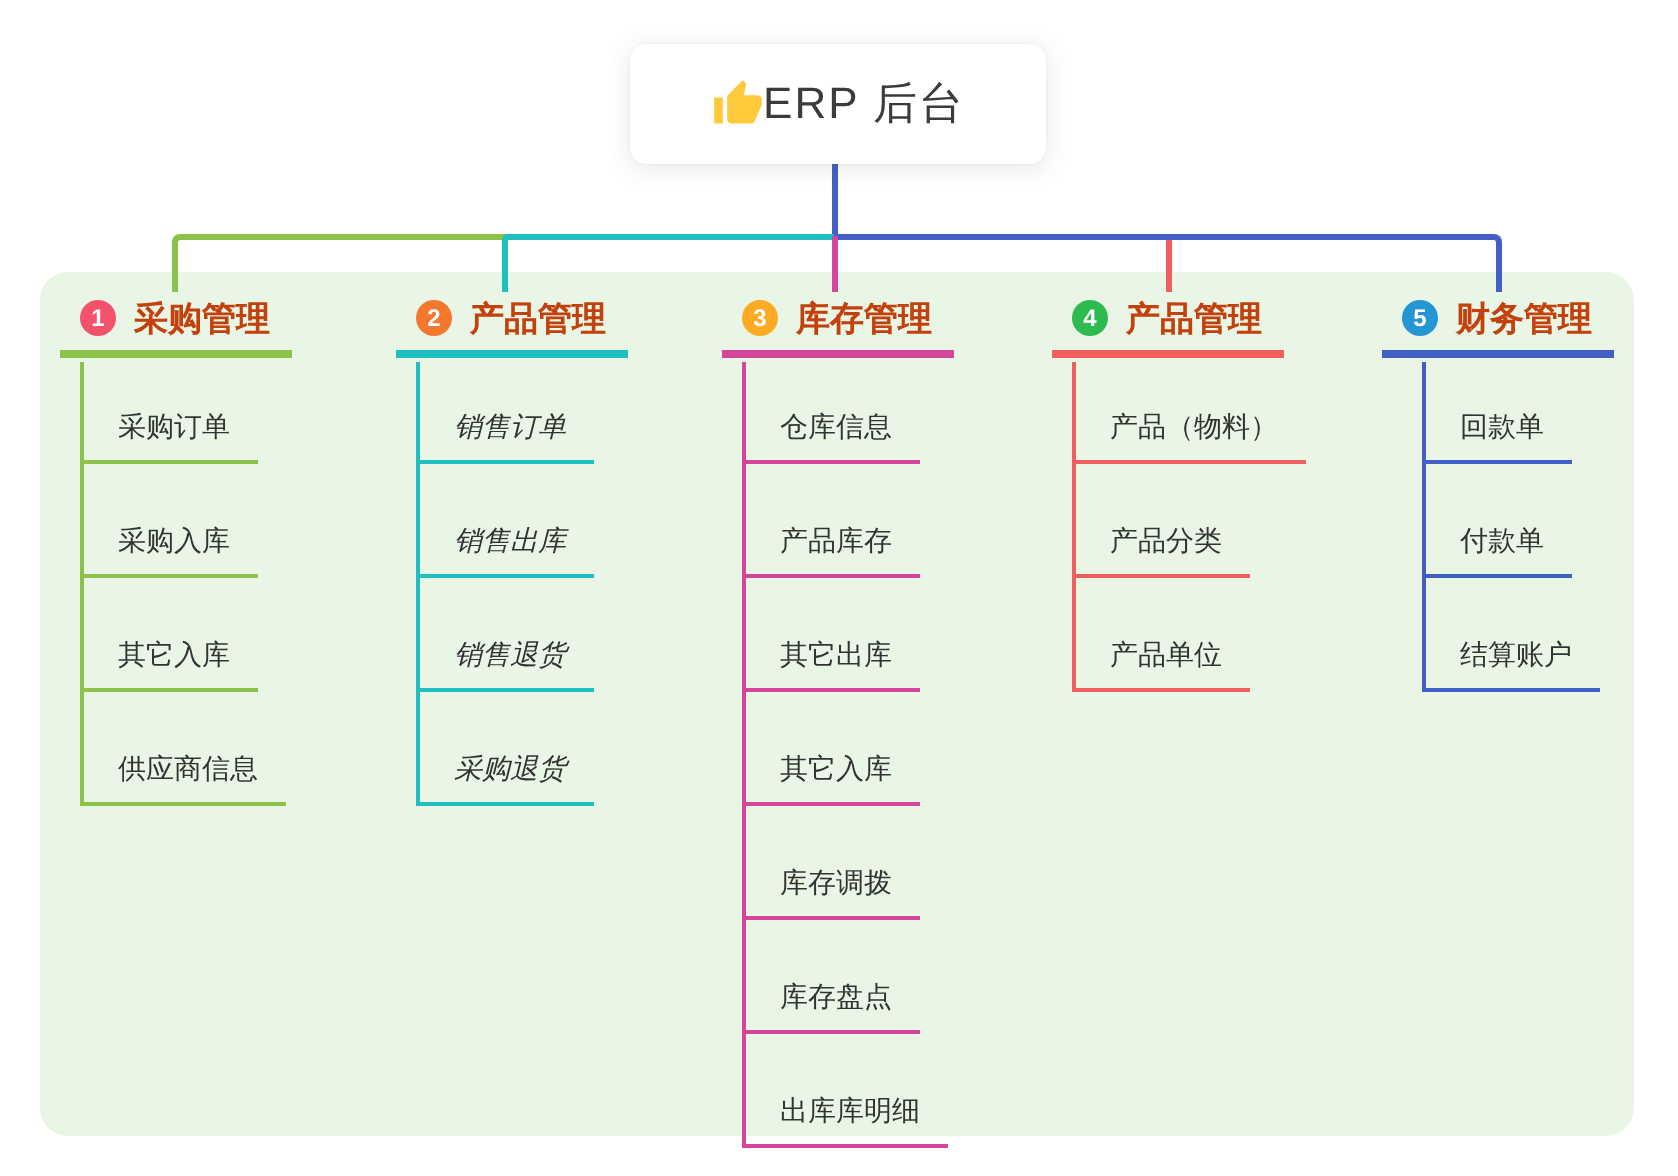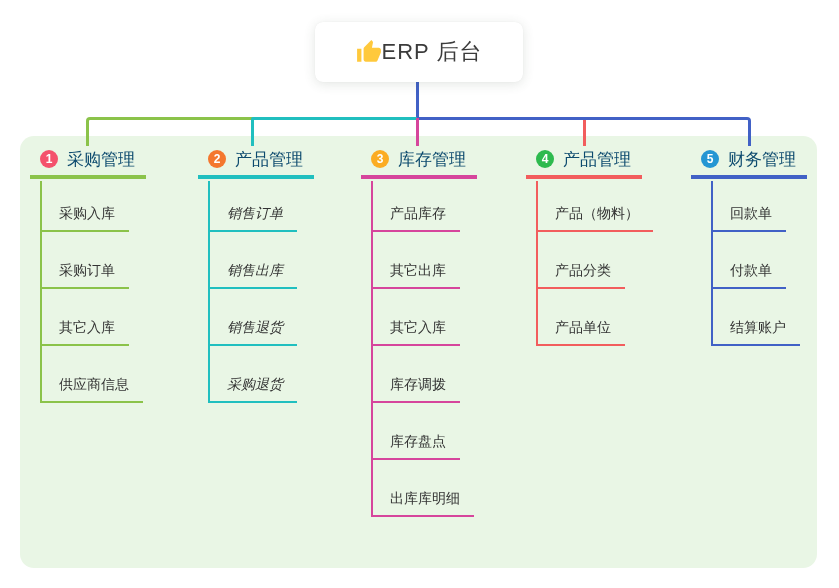--- a/index.html
+++ b/index.html
@@ -44,21 +44,21 @@
   .branch{position:absolute;z-index:2;}
   .btitle{
     position:absolute;top:146px;height:26px;width:116px;box-sizing:content-box;
     display:flex;align-items:center;gap:9px;padding-bottom:3px;
     cursor:pointer;
   }
   .badge{
     width:18px;height:18px;border-radius:50%;flex:0 0 18px;margin-left:10px;
     color:#fff;font-size:12px;font-weight:bold;line-height:18px;text-align:center;
   }
-  .blabel{font-size:17px;font-weight:400;color:#0c4a6e;white-space:nowrap;}
+  .blabel{font-size:17px;font-weight:700;color:#c2410c;white-space:nowrap;}
   .children{position:absolute;top:181px;width:fit-content;}
   .child{height:55px;width:fit-content;display:flex;align-items:flex-end;cursor:pointer;}
   .child:first-child{height:49px;}
   .child span{
     display:block;font-size:14px;color:#333;white-space:nowrap;
     padding:0 14px 7px 17px;
   }
 
   
   .b1{left:30px;}  .b1 .btitle{border-bottom:4px solid var(--c1);} .b1 .badge{background:var(--n1);}
@@ -93,24 +93,24 @@
 
   <div class="panel"></div>
 
   <div class="branch b1">
     <div class="btitle">
       <span class="badge">1</span>
       <span class="blabel">采购管理</span>
     </div>
     <div class="children">
       <div class="child">
+          <span>采购订单</span>
+        </div>
+      <div class="child">
           <span>采购入库</span>
-        </div>
-      <div class="child">
-          <span>采购订单</span>
         </div>
       <div class="child">
           <span>其它入库</span>
         </div>
       <div class="child">
           <span>供应商信息</span>
         </div>
     </div>
   </div>
 
@@ -135,20 +135,23 @@
     </div>
   </div>
 
   <div class="branch b3">
     <div class="btitle">
       <span class="badge">3</span>
       <span class="blabel">库存管理</span>
     </div>
     <div class="children">
       <div class="child">
+          <span>仓库信息</span>
+        </div>
+      <div class="child">
           <span>产品库存</span>
         </div>
       <div class="child">
           <span>其它出库</span>
         </div>
       <div class="child">
           <span>其它入库</span>
         </div>
       <div class="child">
           <span>库存调拨</span>

